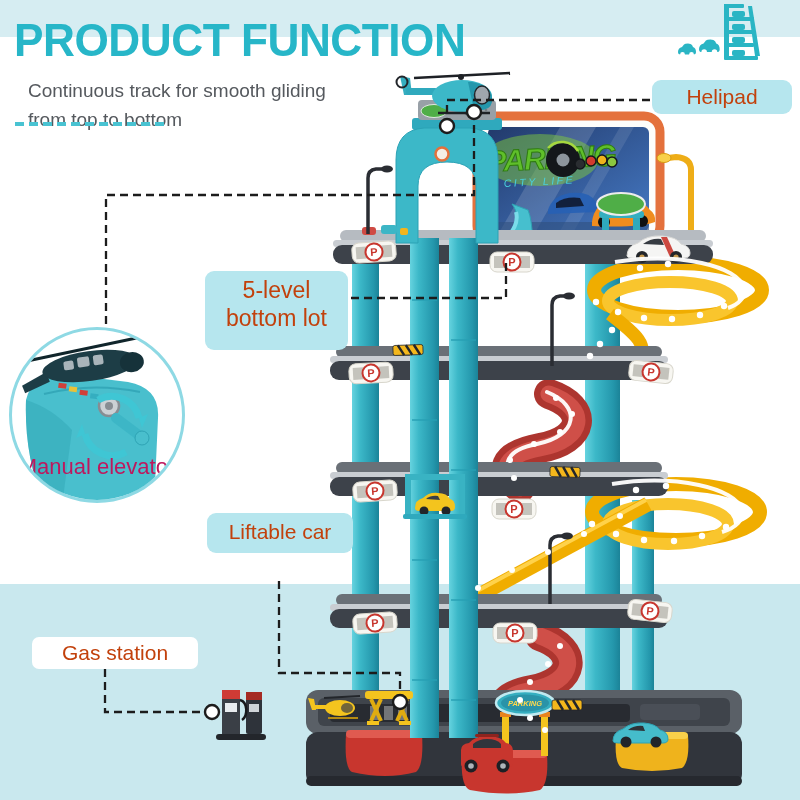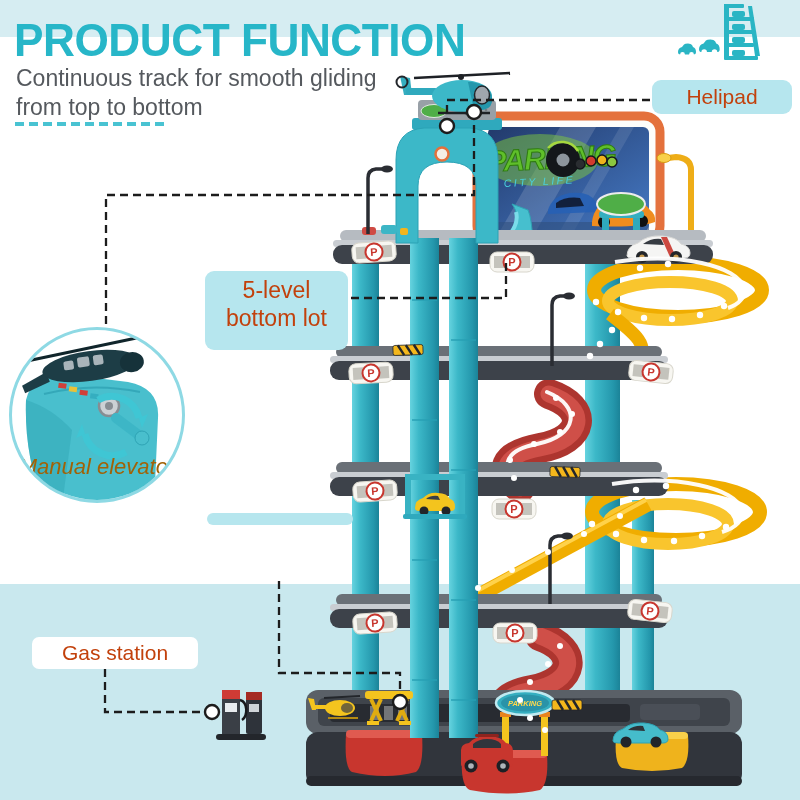--- a/index.html
+++ b/index.html
@@ -7,21 +7,21 @@
     width:800px;height:800px;position:relative;overflow:hidden;
     background:#ffffff;font-family:"Liberation Sans",sans-serif;
   }
   .band-top{position:absolute;left:0;top:0;width:800px;height:37px;background:#d6edf2}
   .band-bottom{position:absolute;left:0;top:584px;width:800px;height:216px;background:#c9e8ee}
   .title{
     position:absolute;left:14px;top:12px;margin:0;font-size:47px;font-weight:bold;
     color:#27b6c8;letter-spacing:-.5px;white-space:nowrap;
     transform:scaleX(.94);transform-origin:left top;
   }
-  .subtitle{position:absolute;left:16px;top:64px;margin:0;font-size:23px;line-height:29px;color:#55595e}
+  .subtitle{position:absolute;left:16px;top:64px;margin:12px;font-size:19px;line-height:29px;color:#55595e}
   .dash-underline{
     position:absolute;left:15px;top:122px;width:153px;height:4px;
     background:repeating-linear-gradient(90deg,#49c3d2 0 9px,transparent 9px 14px);
   }
   .corner-icons{position:absolute;left:672px;top:2px}
   .toy-svg,.connector-svg{position:absolute;left:0;top:0}
   .callout{
     position:absolute;background:#b6e6ee;color:#c2410c;border-radius:9px;
     text-align:center;font-size:22px;
   }
@@ -30,21 +30,21 @@
   .callout-parking{left:205px;top:271px;width:143px;padding:5px 0 18px;line-height:28px;font-size:23px}
   .callout-repair{left:207px;top:513px;width:146px;padding:5px 0 7px;line-height:28px;font-size:21px}
   .callout-gas{left:32px;top:637px;width:166px;height:32px;line-height:32px;background:#ffffff;font-size:21px;border-radius:7px}
   .inset{
     position:absolute;left:9px;top:327px;width:176px;height:176px;border-radius:50%;
     background:#ffffff;border:3px solid #8ed9e4;overflow:hidden;box-sizing:border-box;
   }
   .inset svg{position:absolute;left:0;top:0}
   .inset-caption{
     position:absolute;left:0;top:124px;width:100%;text-align:center;
-    color:#a16207;font-size:22px;line-height:26px;font-style:italic;
+    color:#be185d;font-size:22px;line-height:26px;
   }
 </style>
 </head>
 <body>
 
 <div class="band-top"></div>
 <div class="band-bottom"></div>
 
 <h1 class="title">PRODUCT FUNCTION</h1>
 <p class="subtitle">
@@ -456,20 +456,21 @@
 </svg>
 
 <div class="callout callout-helipad">
   <span>Helipad</span>
 </div>
 <div class="callout callout-parking">
   <span class="ln">5-level</span>
   <span class="ln">bottom lot</span>
 </div>
 <div class="callout callout-repair">
+  <span class="ln">Liftable car</span>
 </div>
 <div class="callout callout-gas">
   <span>Gas station</span>
 </div>
 
 <div class="inset">
   <svg width="176" height="176" viewBox="0 0 176 176">
     <path d="M 14,70 Q 20,44 52,44 L 116,52 Q 148,58 146,88 L 142,176 L 34,176 Q 12,130 14,70 Z" fill="#49bfcd"></path>
     <path d="M 14,70 Q 40,78 60,100 L 50,176 L 34,176 Q 12,130 14,70 Z" fill="#2fa3b4" opacity="0.45"></path>
     <path d="M 32,64 Q 80,52 128,62" stroke="#2fa3b4" stroke-width="2" fill="none" opacity="0.8"></path>

